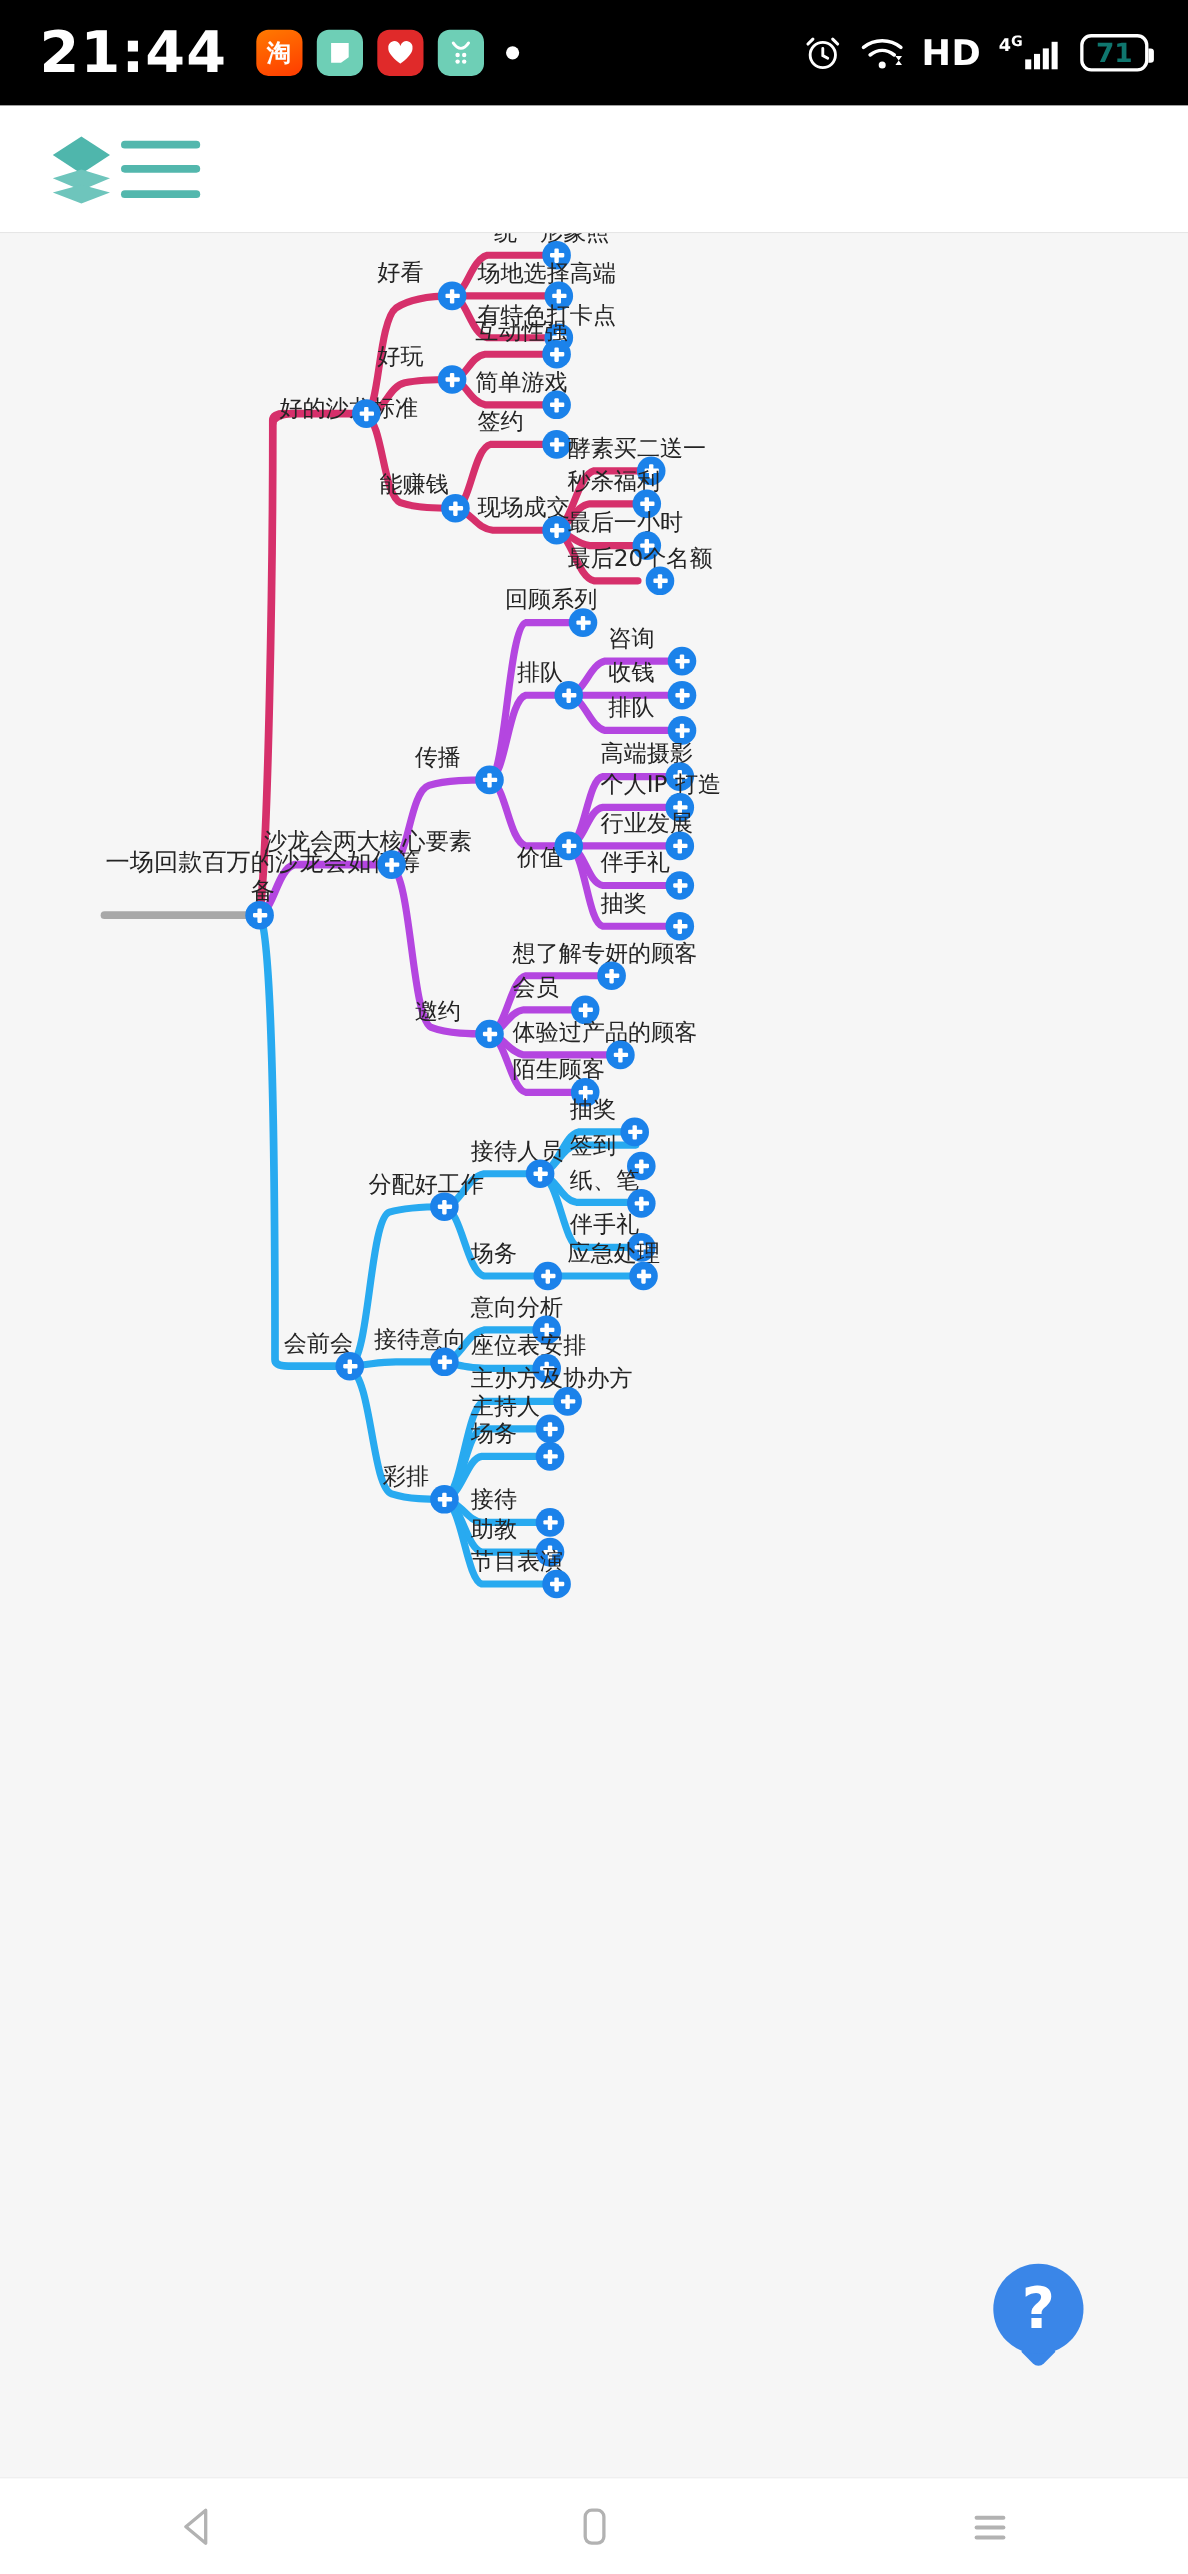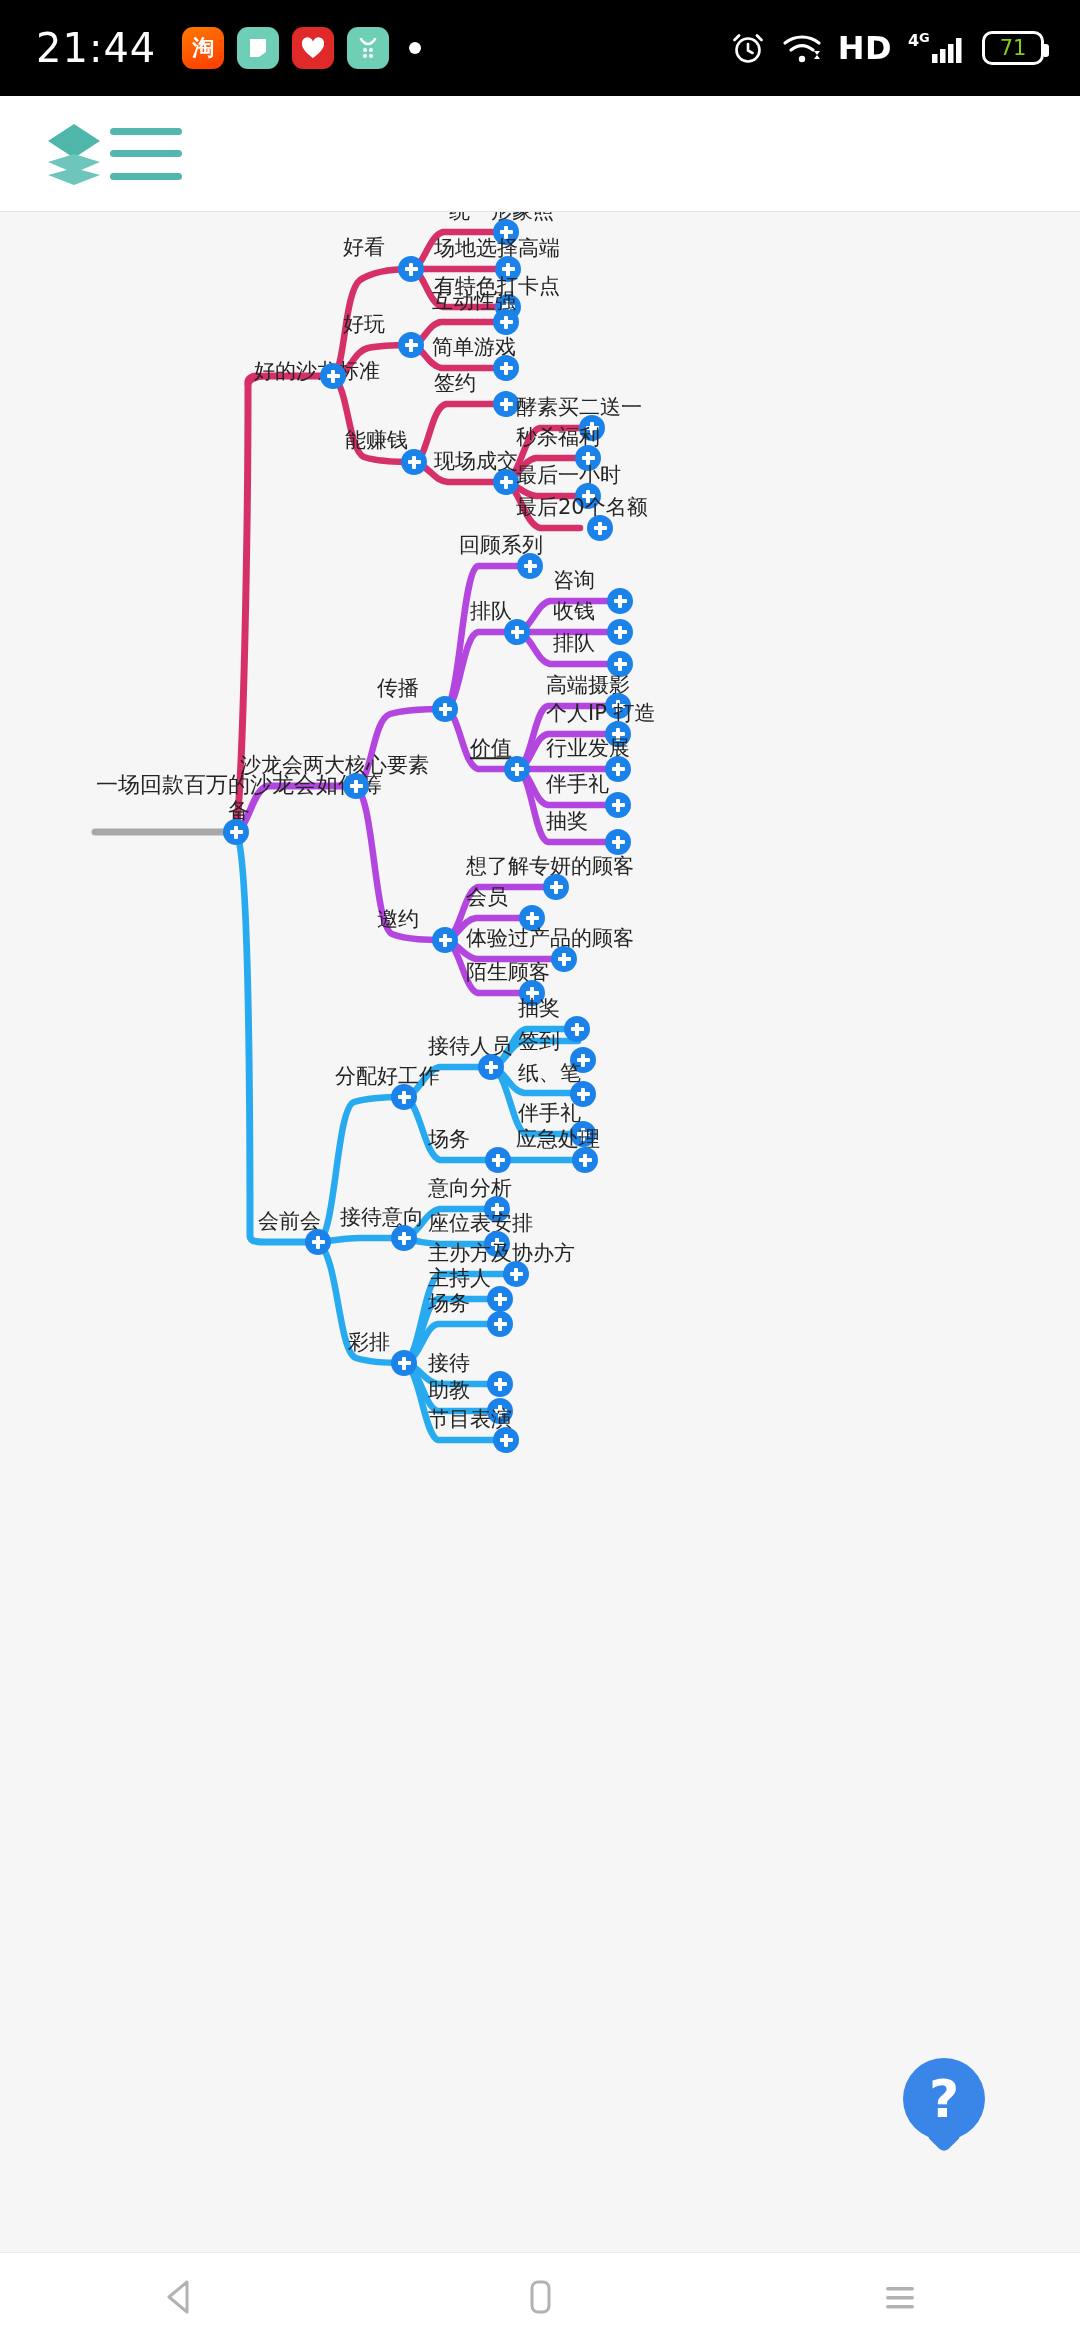--- a/index.html
+++ b/index.html
@@ -10,37 +10,37 @@
     overflow:hidden;
   }
   #screen { position:relative; width:1080px; height:2340px; background:#f6f6f6; }
 
   
   #statusbar {
     position:absolute; top:0; left:0; width:1080px; height:96px;
     background:#000; color:#fff;
     display:flex; align-items:center; padding:0 36px;
   }
-  #clock { font-size:40px; letter-spacing:1px; font-weight:400; }
+  #clock { font-size:52px; letter-spacing:1px; font-weight:700; }
   .sb-icons-left { display:flex; align-items:center; gap:13px; margin-left:26px; }
   .appicon { width:42px; height:42px; border-radius:11px; display:flex;
              align-items:center; justify-content:center; font-size:22px; color:#fff; font-weight:700; }
   .ai-taobao { background:linear-gradient(160deg,#ff7a00,#ff3b00); }
   .ai-note   { background:#6ecfb6; }
   .ai-heart  { background:#e02a2a; }
   .ai-green  { background:#6ecfb6; }
   .dot-ind { width:12px; height:12px; border-radius:50%; background:#fff; margin-left:7px; }
   .sb-right { margin-left:auto; display:flex; align-items:center; gap:16px; }
   .sb-right svg { display:block; }
   #hdtext { font-size:32px; font-weight:600; letter-spacing:0.5px; }
   #batt { position:relative; width:62px; height:34px; border:3px solid #fff; border-radius:10px;
           display:flex; align-items:center; justify-content:center; }
   #batt:after { content:""; position:absolute; right:-8px; top:10px; width:5px; height:13px;
                 background:#fff; border-radius:0 3px 3px 0; }
-  #battnum { font-size:21px; font-weight:400; color:#84cc16; }
+  #battnum { font-size:24px; font-weight:700; color:#0f766e; }
 
   
   #appbar {
     position:absolute; top:96px; left:0; width:1080px; height:116px;
     background:#fff; display:flex; align-items:center; padding:0 30px;
     border-bottom:1px solid #e4e4e4;
   }
   #logo { width:72px; height:66px; position:relative; flex:0 0 auto; margin-left:8px;}
   #apptitle {
     flex:1; margin-left:28px; font-size:43px; color:#1b1b1b;
@@ -311,21 +311,21 @@
 
       <div class="node-label" style="left:470px; top:412px;">排队</div>
       <div class="plus" style="left:517px; top:420px;"></div>
       <div class="node-label" style="left:553px; top:381px;">咨询</div>
       <div class="plus" style="left:620px; top:389px;"></div>
       <div class="node-label" style="left:553px; top:412px;">收钱</div>
       <div class="plus" style="left:620px; top:420px;"></div>
       <div class="node-label" style="left:553px; top:444px;">排队</div>
       <div class="plus" style="left:620px; top:452px;"></div>
 
-      <div class="node-label" style="left:470px; top:549px;text-decoration:underline;">价值</div>
+      <div class="node-label" style="left:470px; top:580px;">价值</div>
       <div class="plus" style="left:517px; top:557px;"></div>
       <div class="node-label" style="left:546px; top:486px;">高端摄影</div>
       <div class="plus" style="left:618px; top:494px;"></div>
       <div class="node-label" style="left:546px; top:514px;">个人IP 打造</div>
       <div class="plus" style="left:618px; top:522px;"></div>
       <div class="node-label" style="left:546px; top:549px;">行业发展</div>
       <div class="plus" style="left:618px; top:557px;"></div>
       <div class="node-label" style="left:546px; top:585px;">伴手礼</div>
       <div class="plus" style="left:618px; top:593px;"></div>
       <div class="node-label" style="left:546px; top:622px;">抽奖</div>

